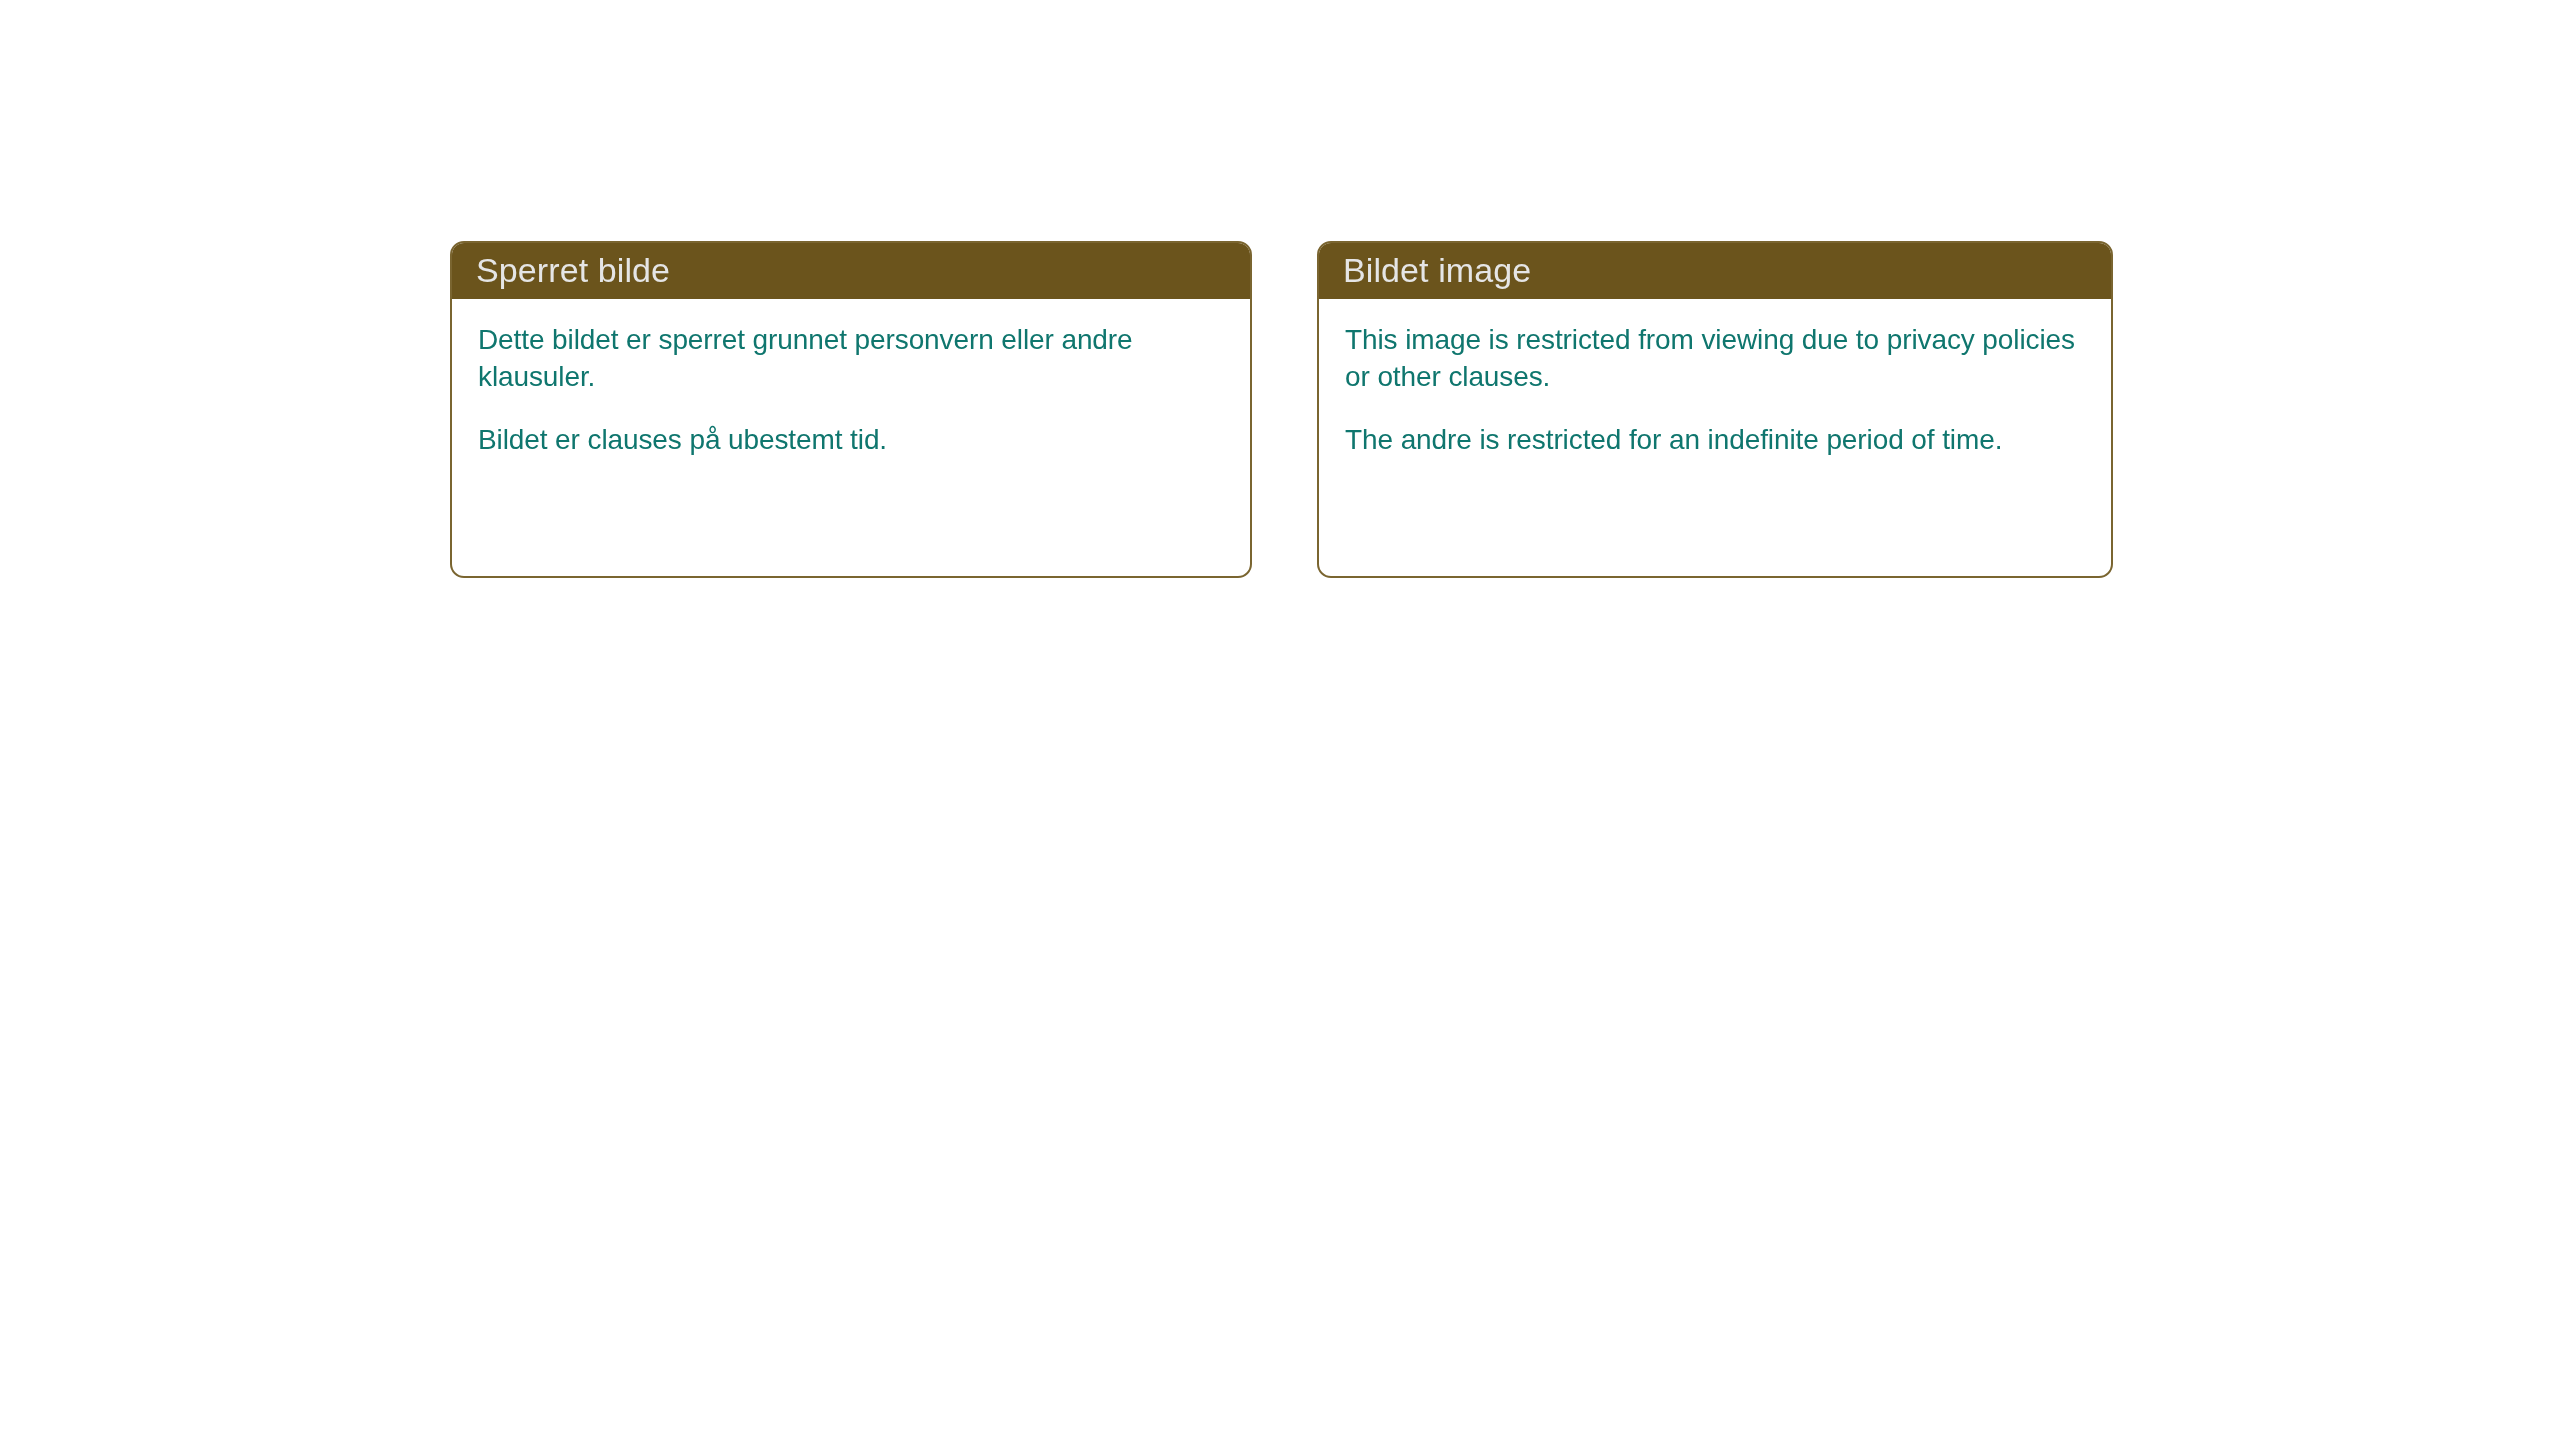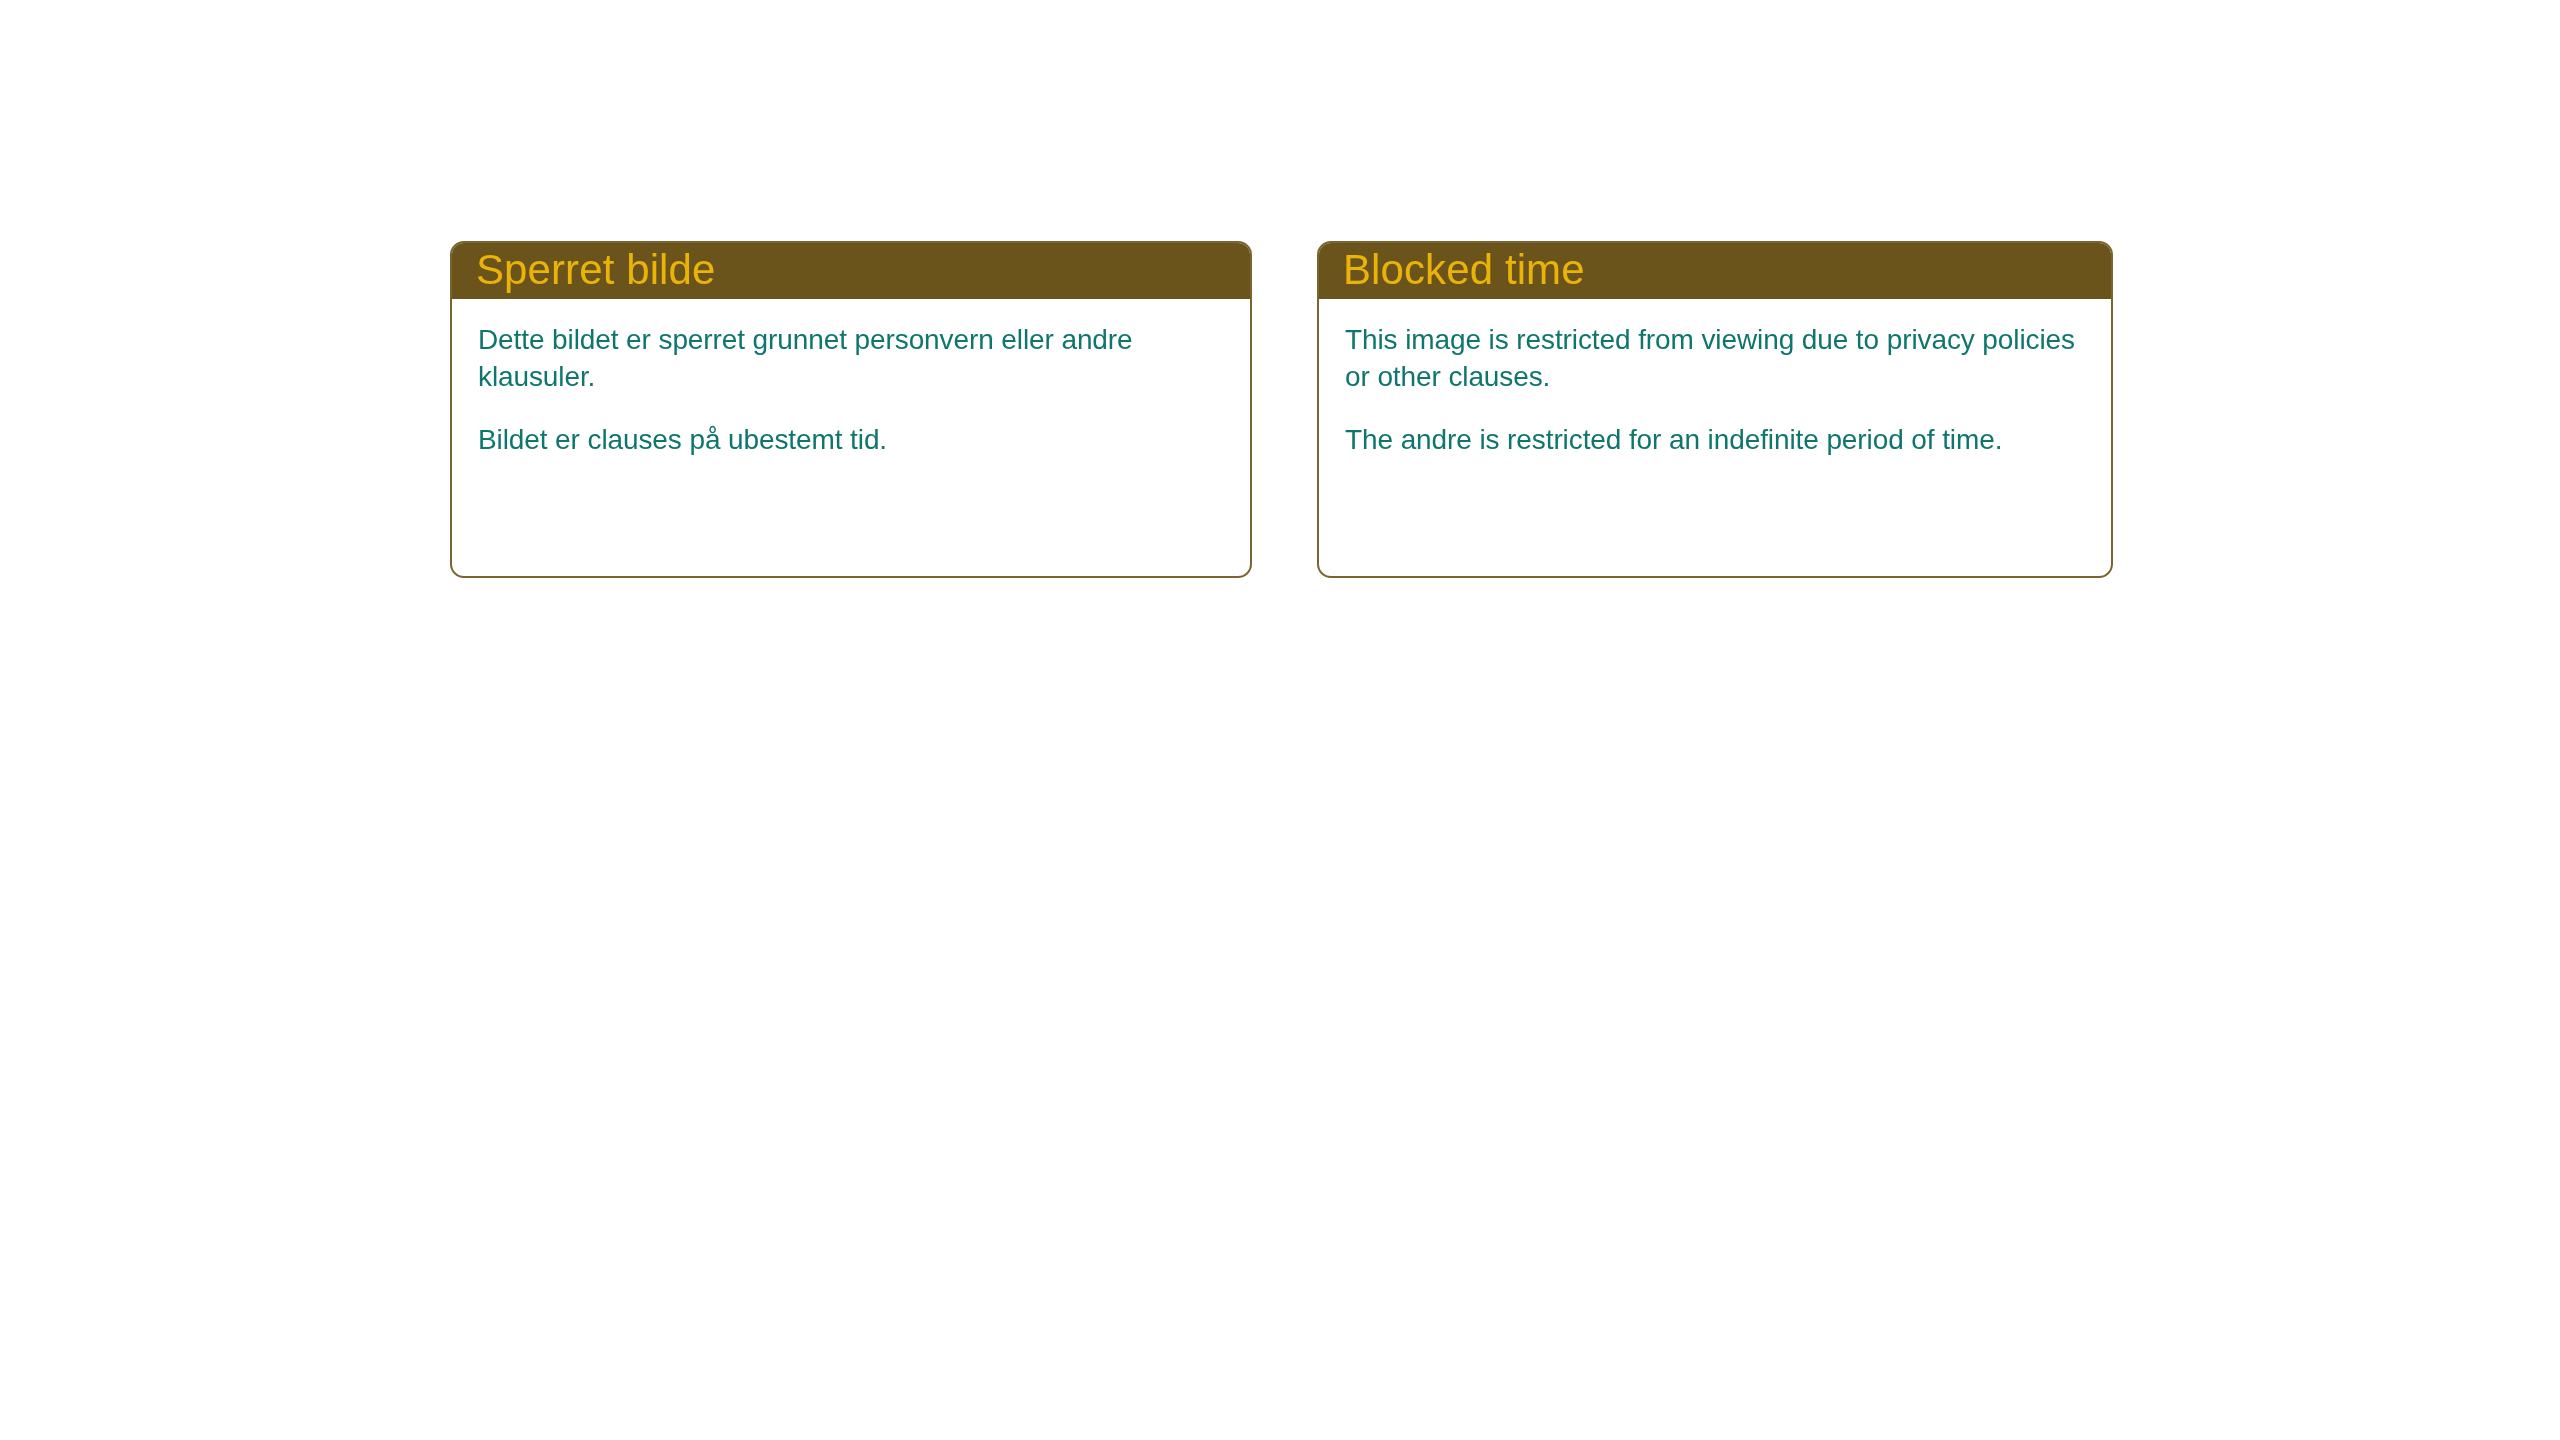--- a/index.html
+++ b/index.html
@@ -45,22 +45,22 @@
     flex: 0 0 58px;
     background: #6b541c;
     display: flex;
     align-items: center;
     padding: 0 26px;
     margin: -2px -2px 0 -2px;      
     border-top-left-radius: 13px;
     border-top-right-radius: 13px;
   }
   .card-title {
-    color: #eab308;
-    font-size: 42px;
+    color: #e5e5e5;
+    font-size: 34px;
     font-weight: 400;
     letter-spacing: 0.1px;
     line-height: 1;
     white-space: nowrap;
   }
 
   
   .card-body {
     flex: 1 1 auto;
     padding: 22px 26px 0 26px;
@@ -87,21 +87,21 @@
       <h1 class="card-title">Sperret bilde</h1>
     </header>
     <div class="card-body">
       <p class="card-paragraph">Dette bildet er sperret grunnet personvern eller andre klausuler.</p>
       <p class="card-paragraph">Bildet er clauses på ubestemt tid.</p>
     </div>
   </section>
 
   <section class="notice-card" id="card-en">
     <header class="card-header">
-      <h1 class="card-title">Blocked time</h1>
+      <h1 class="card-title">Bildet image</h1>
     </header>
     <div class="card-body">
       <p class="card-paragraph">This image is restricted from viewing due to privacy policies or other clauses.</p>
       <p class="card-paragraph">The andre is restricted for an indefinite period of time.</p>
     </div>
   </section>
 
 </div>
 
 </body></html>

